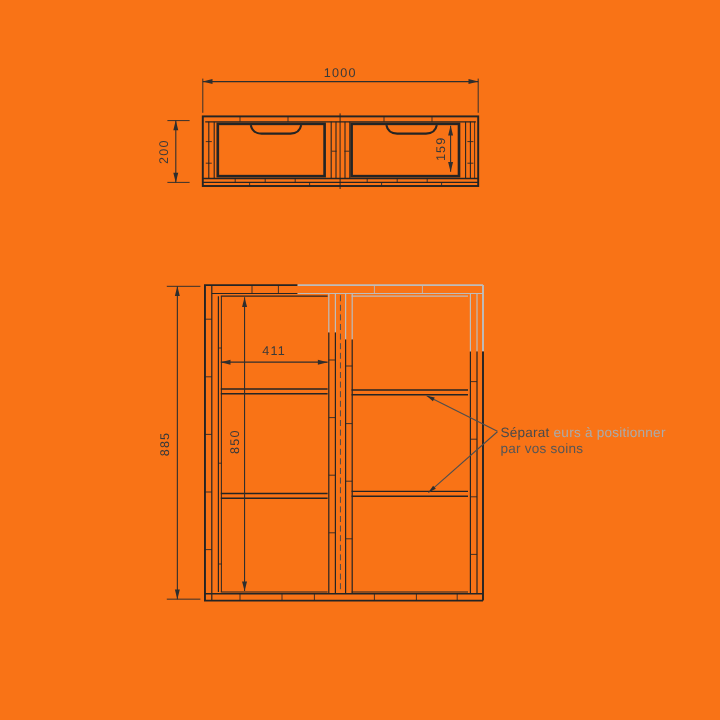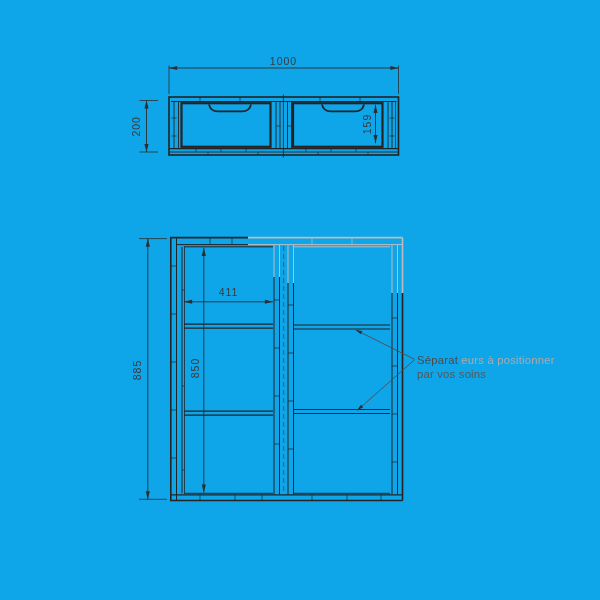--- a/index.html
+++ b/index.html
@@ -1,19 +1,19 @@
 <!DOCTYPE html>
 <html><head>
 <meta charset="utf-8">
 <style>
   html,body{margin:0;padding:0;background:#ffffff;}
   .stage{
     position:relative;
     width:600px;height:600px;
-    background:#0ea5e9;
+    background:#f97316;
     font-family:"Liberation Sans", sans-serif;
     overflow:hidden;
   }
   svg{display:block;}
   
   .ln   {stroke:#242424;fill:none;}
   .lt   {stroke:#bdbdbd;fill:none;}
   .dash {stroke:#4a4a4a;fill:none;stroke-dasharray:5,3;}
   .dim  {stroke:#2e2e2e;fill:none;}
   .lead {stroke:#4e4e4e;fill:none;}

